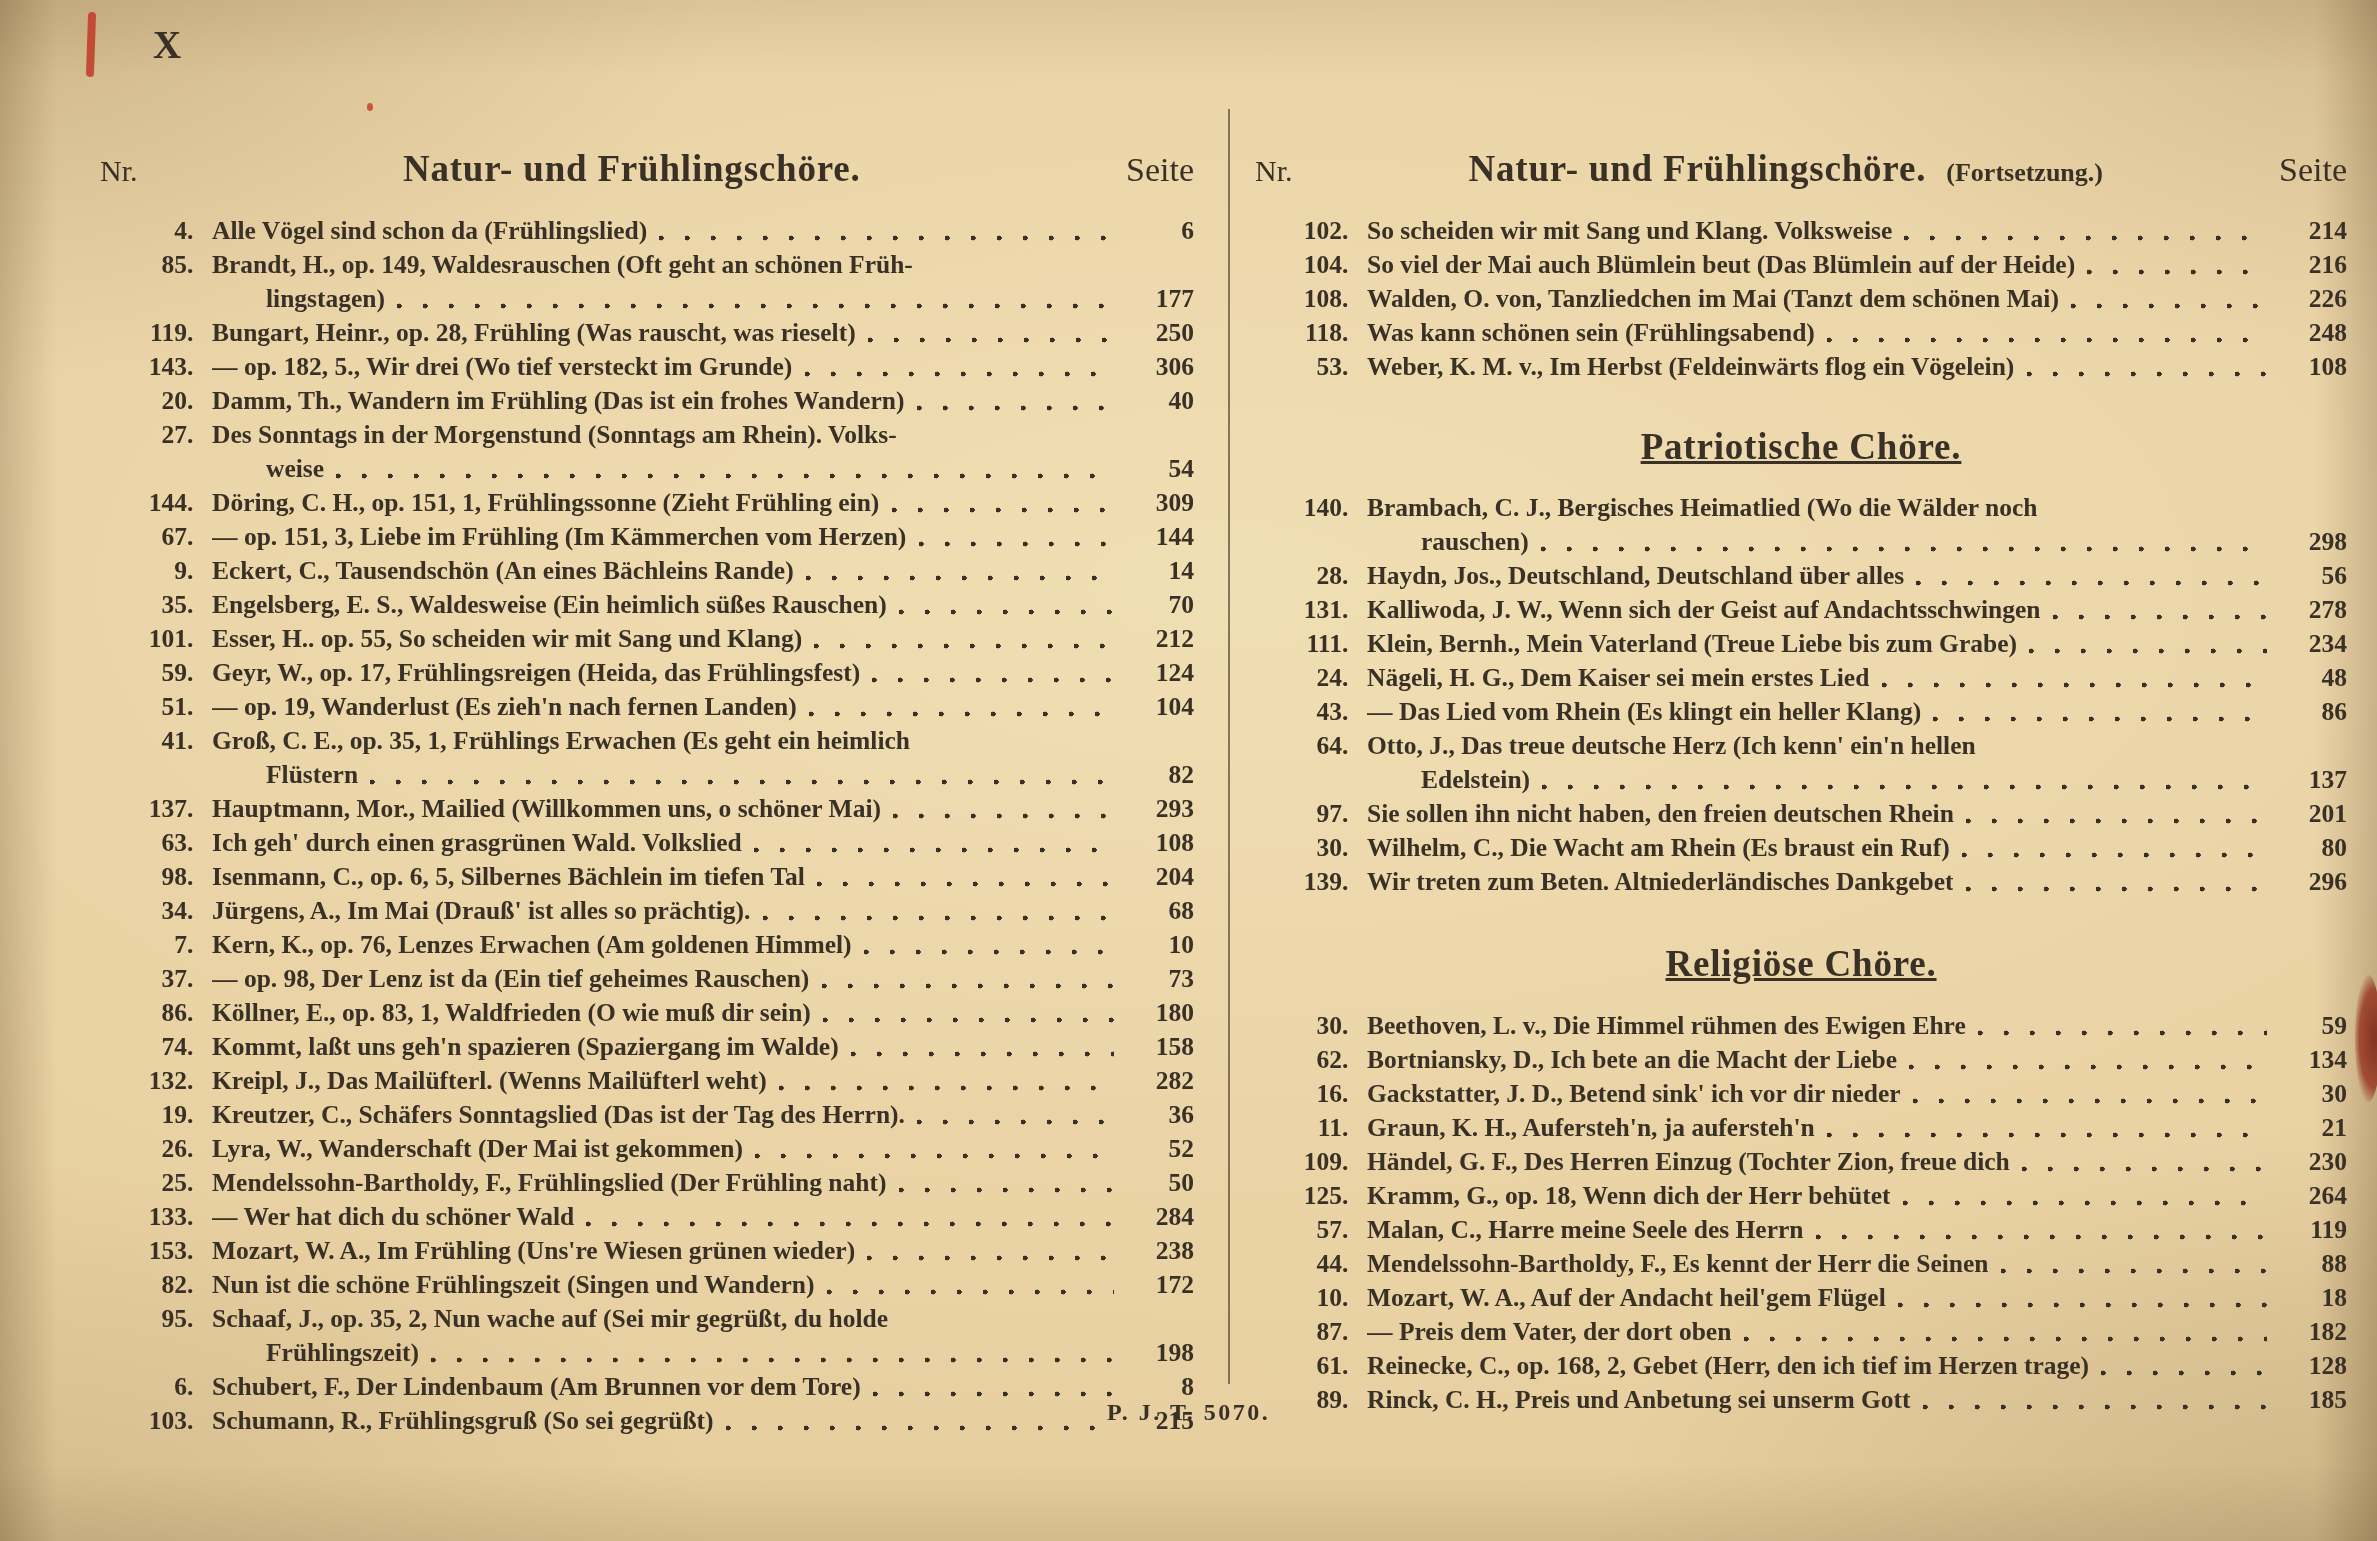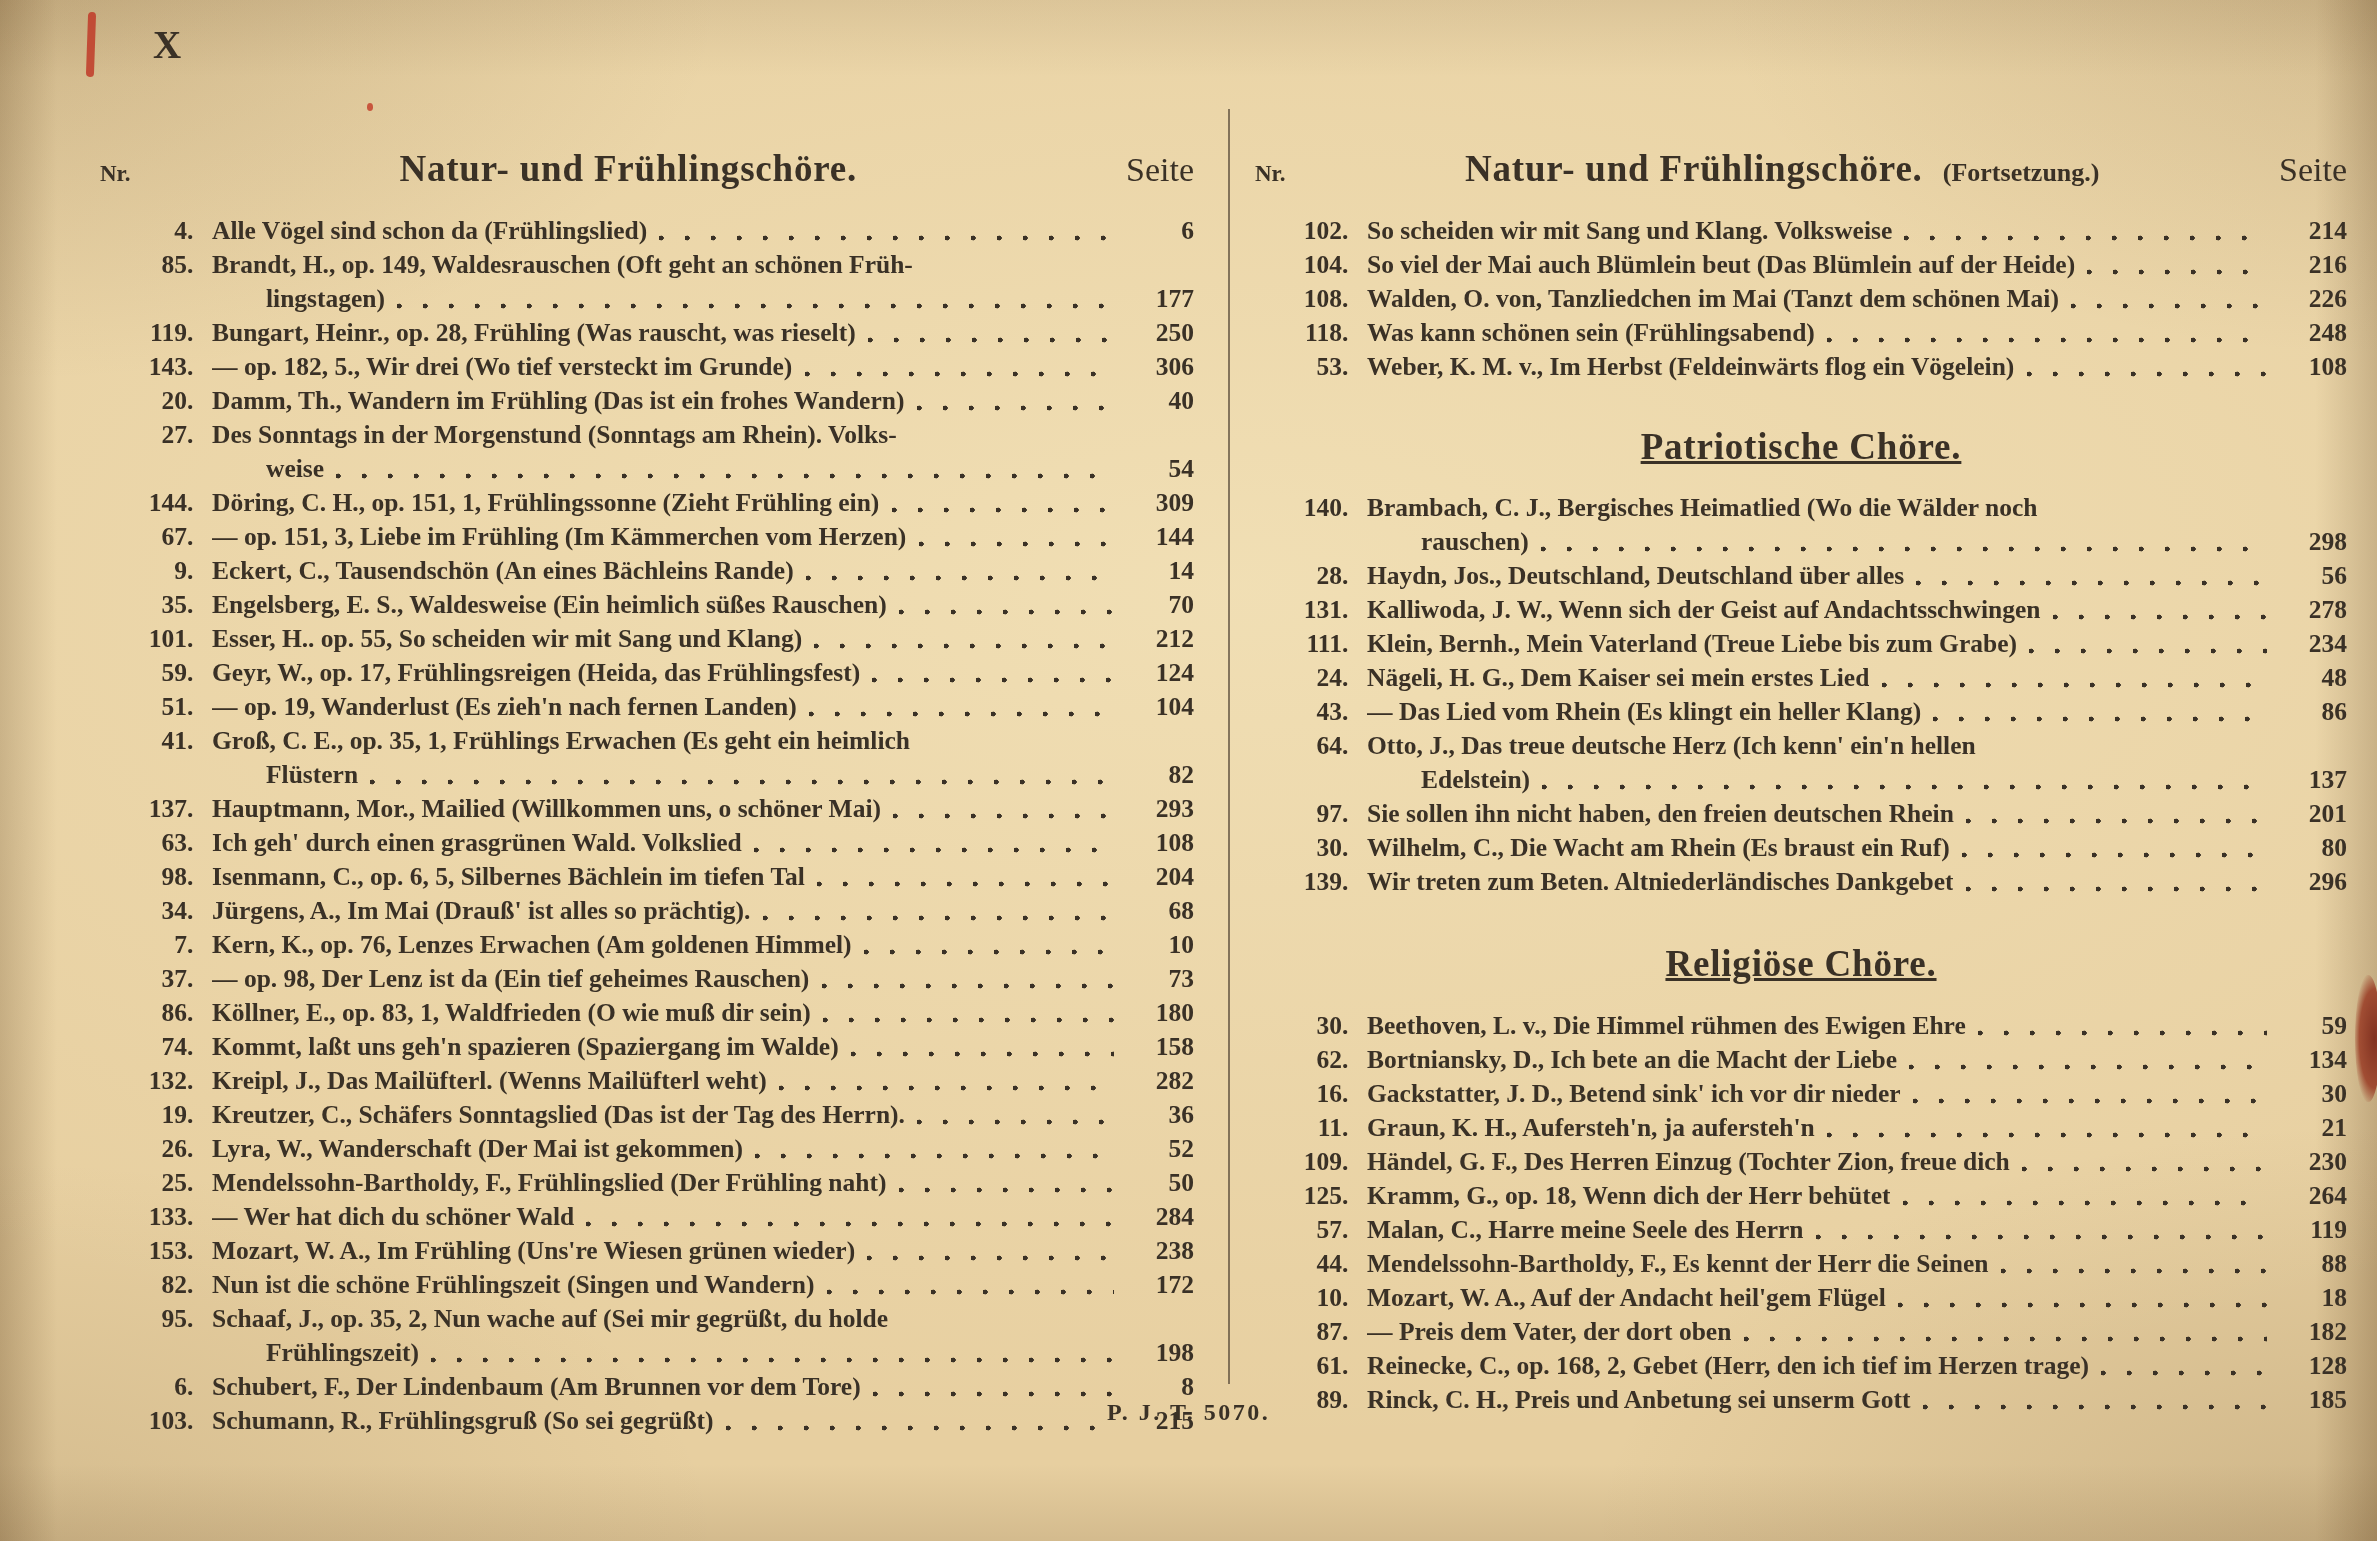--- a/index.html
+++ b/index.html
@@ -22,21 +22,21 @@
       #e7cfa0;
   }
   .corner-roman{
     position:absolute;left:153px;top:22px;
     font-size:39px;font-weight:bold;letter-spacing:1.7px;
   }
   .column{position:absolute;top:107px;}
   .col-left{left:100px;width:1094px;}
   .col-right{left:1255px;width:1092px;}
   .colhead{display:flex;align-items:baseline;}
-  .nr-label{font-size:23px;font-weight:bold;flex:none;}
+  .nr-label{font-size:30px;font-weight:normal;flex:none;}
   .col-title{flex:1;text-align:center;font-size:37px;font-weight:bold;letter-spacing:0.8px;white-space:nowrap;}
   .title-suffix{font-size:26px;letter-spacing:0;}
   .seite-label{font-size:34px;flex:none;margin-top:44px;}
   .rows{margin-top:25.5px;}
   .row{display:flex;align-items:baseline;height:34px;}
   .num{width:112px;flex:none;text-align:right;padding-right:18.7px;box-sizing:border-box;font-size:25.5px;font-weight:bold;}
   .txt{font-size:25.5px;font-weight:bold;white-space:nowrap;flex-shrink:1;overflow:hidden;}
   .row.cont .txt{padding-left:54px;}
   .lead{
     flex:1 1 0;min-width:6.8px;align-self:flex-end;height:10.2px;

